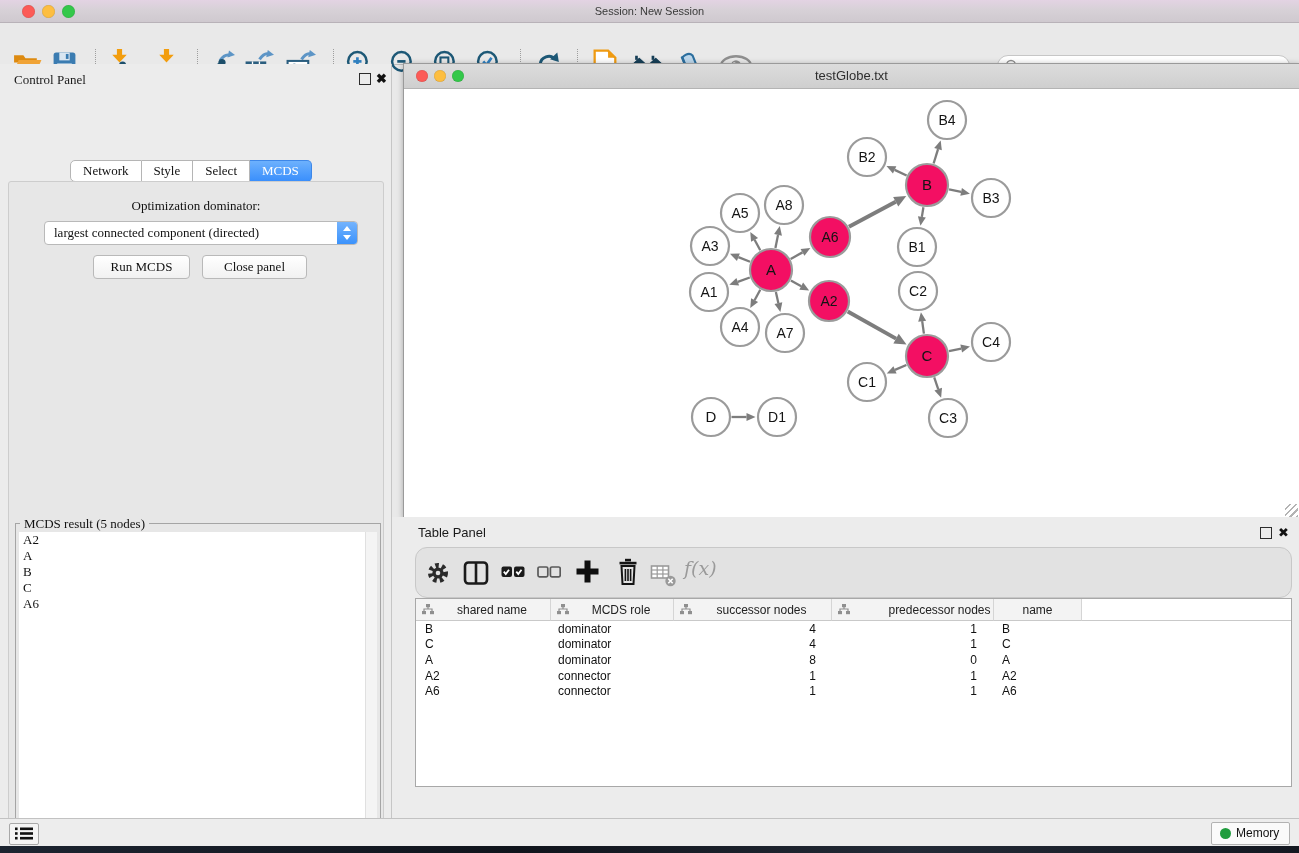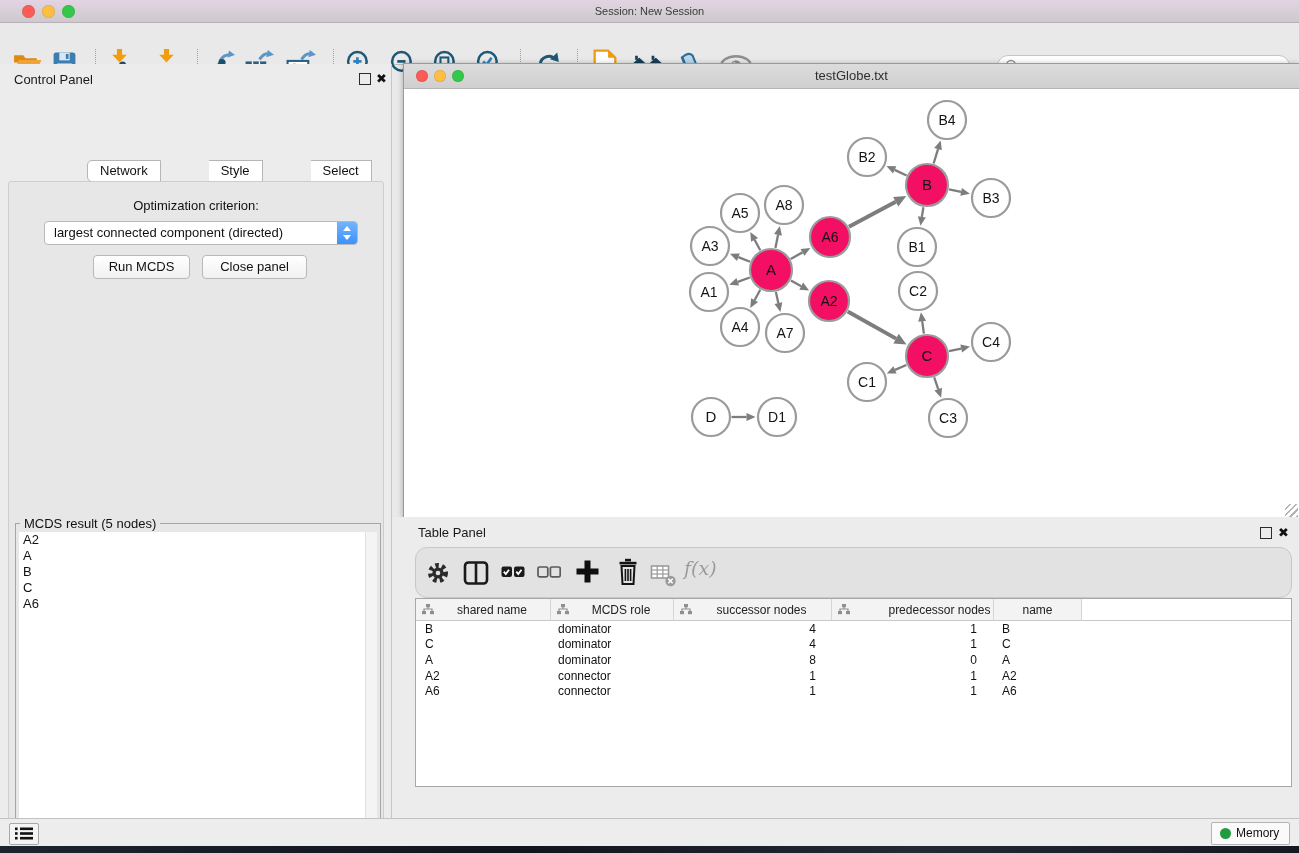--- a/index.html
+++ b/index.html
@@ -20,31 +20,31 @@
            border-bottom:1px solid #bdbdbd;}
   .tbi{position:absolute;top:27px;cursor:default;}
   .sep{position:absolute;top:26px;height:33px;border-left:1px dotted #9e9e9e;}
   .search{position:absolute;left:997px;top:32px;width:291px;height:21px;background:#fff;
           border:1px solid #c6c6c6;border-radius:11px;}
   .search svg{position:absolute;left:7px;top:3px;}
   .search input{position:absolute;left:26px;top:1px;width:255px;height:17px;border:none;outline:none;
           font-size:12px;background:transparent;}
   
   .cpanel{position:absolute;left:0;top:64px;width:391px;height:754px;background:#ececec;
-          border-right:1px solid #c6c6c6;}
+          border-right:1px solid #c6c6c6;font-family:Liberation Serif, serif;}
   .panel-title{position:absolute;font-size:13px;color:#1a1a1a;}
   .float-box{position:absolute;width:10px;height:10px;border:1.6px solid #2c2c2c;background:transparent;}
   .close-x{position:absolute;font-size:13px;font-weight:bold;color:#111;line-height:13px;}
   .segs{display:flex;}
   .seg{border:1px solid #b5b5b5;border-left:none;background:#fff;padding:0 12px;font-size:13px;
        line-height:20px;height:20px;color:#111;white-space:nowrap;}
   .seg:first-child{border-left:1px solid #b5b5b5;border-radius:5px 0 0 5px;}
   .seg:last-child{border-radius:0 5px 5px 0;}
   .seg.active{background:linear-gradient(#6db1fd,#3a8ffc);border-color:#3d87e8;color:#fff;}
-  .cp-tabs{position:absolute;left:87px;top:96px;gap:48px;}
+  .cp-tabs{position:absolute;left:70px;top:96px;}
   .cp-body{position:absolute;left:8px;top:117px;width:374px;height:685px;background:#e7e7e7;
            border:1px solid #cdcdcd;border-radius:3px;}
   .opt-label{position:absolute;left:0;width:100%;top:16px;text-align:center;font-size:13px;color:#111;}
   .dropdown{position:absolute;left:35px;top:39px;width:312px;height:22px;background:#fff;
             border:1px solid #b9b9b9;border-radius:4px;}
   .dropdown .val{position:absolute;left:9px;top:0;line-height:22px;font-size:13px;color:#111;}
   .dropdown .step{position:absolute;right:0;top:0;width:20px;height:22px;border-radius:0 3px 3px 0;
             background:linear-gradient(#74b3fd,#3b92fc);}
   .dropdown .step:before,.dropdown .step:after{content:"";position:absolute;left:6px;border-left:4px solid transparent;
             border-right:4px solid transparent;}
@@ -250,21 +250,21 @@
     <div class="panel-title" style="left:14px;top:8px">Control Panel</div>
     <span class="float-box" style="left:359px;top:9px"></span>
     <span class="close-x" style="left:376px;top:8px">✖</span>
     <div class="segs cp-tabs">
         <div class="seg">Network</div>
         <div class="seg">Style</div>
         <div class="seg">Select</div>
         <div class="seg active">MCDS</div>
       </div>
     <div class="cp-body">
-      <div class="opt-label">Optimization criterion:</div>
+      <div class="opt-label">Optimization dominator:</div>
       <div class="dropdown">
         <span class="val">largest connected component (directed)</span>
         <span class="step"></span>
       </div>
       <div class="btn" style="left:84px;top:73px;width:95px">Run MCDS</div>
       <div class="btn" style="left:193px;top:73px;width:103px">Close panel</div>
       <div class="fieldset">
         <span class="legend">MCDS result (5 nodes)</span>
         <div class="mcds-list">
             <div class="mcds-item">A2</div>

